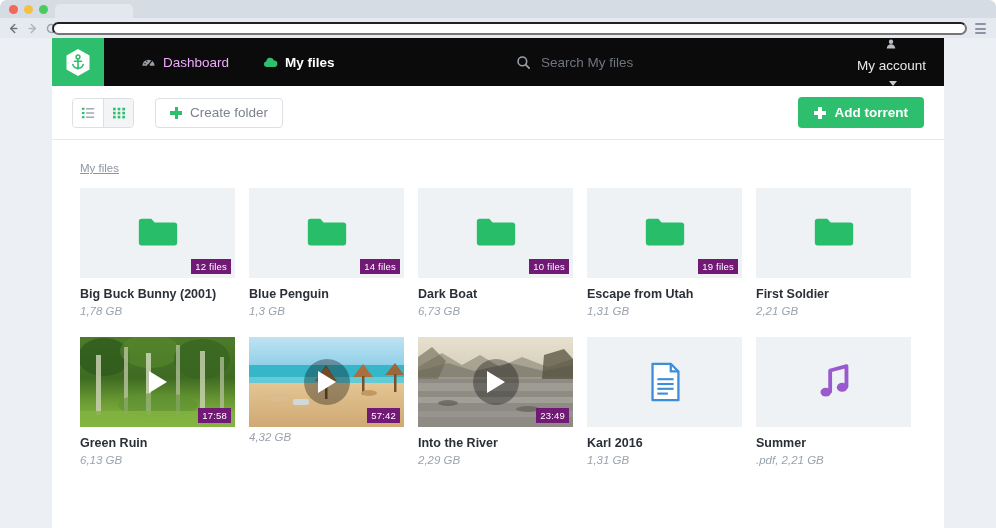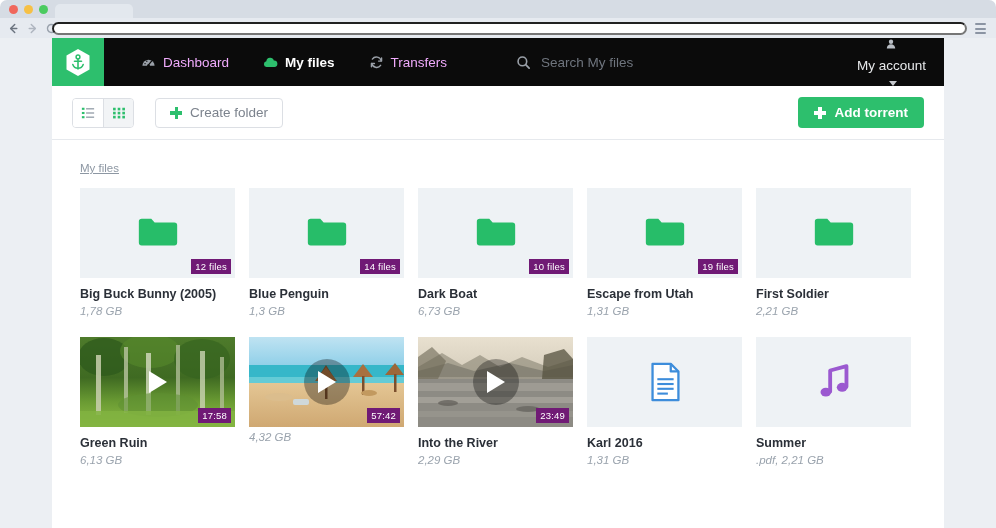--- a/index.html
+++ b/index.html
@@ -303,29 +303,20 @@
               <circle cx="4.3" cy="9.2" r="0.75" fill="#0b0b0b"></circle>
               <circle cx="6.2" cy="6.6" r="0.75" fill="#0b0b0b"></circle>
             </svg>
             <span>Dashboard</span>
           </a>
           <a class="nav-item active" href="#">
             <svg class="nav-icon" viewBox="0 0 18 14">
               <path d="M4.2 12.5 A3.6 3.6 0 0 1 4 5.4 A4.6 4.6 0 0 1 13 4.6 A3.8 3.8 0 0 1 13.6 12.5 Z" fill="#2dbf6d"></path>
             </svg>
             <span>My files</span>
-          </a>
-          <a class="nav-item" href="#">
-            <svg class="nav-icon" viewBox="0 0 16 16">
-              <path d="M13 6.3 A5.2 5.2 0 0 0 3.6 4.4" fill="none" stroke="#9aa0a8" stroke-width="1.5" stroke-linecap="round"></path>
-              <path d="M3 8.9 A5.2 5.2 0 0 0 12.4 11" fill="none" stroke="#9aa0a8" stroke-width="1.5" stroke-linecap="round"></path>
-              <path d="M13.4 3.1 L13.4 6.5 L10.2 6.5" fill="none" stroke="#9aa0a8" stroke-width="1.5" stroke-linecap="round" stroke-linejoin="round"></path>
-              <path d="M2.6 12.5 L2.6 9.1 L5.8 9.1" fill="none" stroke="#9aa0a8" stroke-width="1.5" stroke-linecap="round" stroke-linejoin="round"></path>
-            </svg>
-            <span>Transfers</span>
           </a>
         </div>
 
         <div class="search-wrap">
           <svg width="15" height="15" viewBox="0 0 16 16">
             <circle cx="6.8" cy="6.8" r="4.6" fill="none" stroke="#9aa0a8" stroke-width="1.7"></circle>
             <path d="M10.3 10.3 L14 14" stroke="#9aa0a8" stroke-width="1.9" stroke-linecap="round"></path>
           </svg>
           <input class="search-input" value="" placeholder="Search My files" style="">
         </div>
@@ -383,21 +374,21 @@
 
         <div class="grid">
 
           <div class="tile">
             <div class="thumb">
               <svg class="icon-big" viewBox="0 0 48 48">
                 <path d="M4 12 a3 3 0 0 1 3-3 h10 l3.5 4 H41 a3 3 0 0 1 3 3 v18 a3 3 0 0 1-3 3 H7 a3 3 0 0 1-3-3 Z" fill="#27bd69"></path>
               </svg>
               <span class="badge">12 files</span>
             </div>
-            <div class="tile-title">Big Buck Bunny (2005)</div>
+            <div class="tile-title">Big Buck Bunny (2001)</div>
             <div class="tile-sub">1,78 GB</div>
           </div>
 
           <div class="tile">
             <div class="thumb">
               <svg class="icon-big" viewBox="0 0 48 48">
                 <path d="M4 12 a3 3 0 0 1 3-3 h10 l3.5 4 H41 a3 3 0 0 1 3 3 v18 a3 3 0 0 1-3 3 H7 a3 3 0 0 1-3-3 Z" fill="#27bd69"></path>
               </svg>
               <span class="badge">14 files</span>
             </div>

